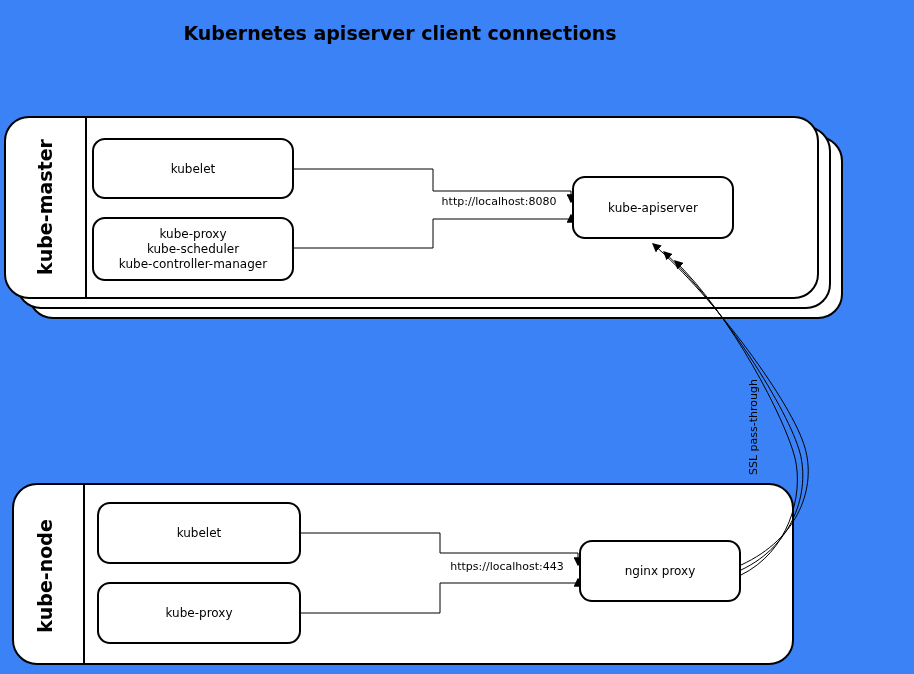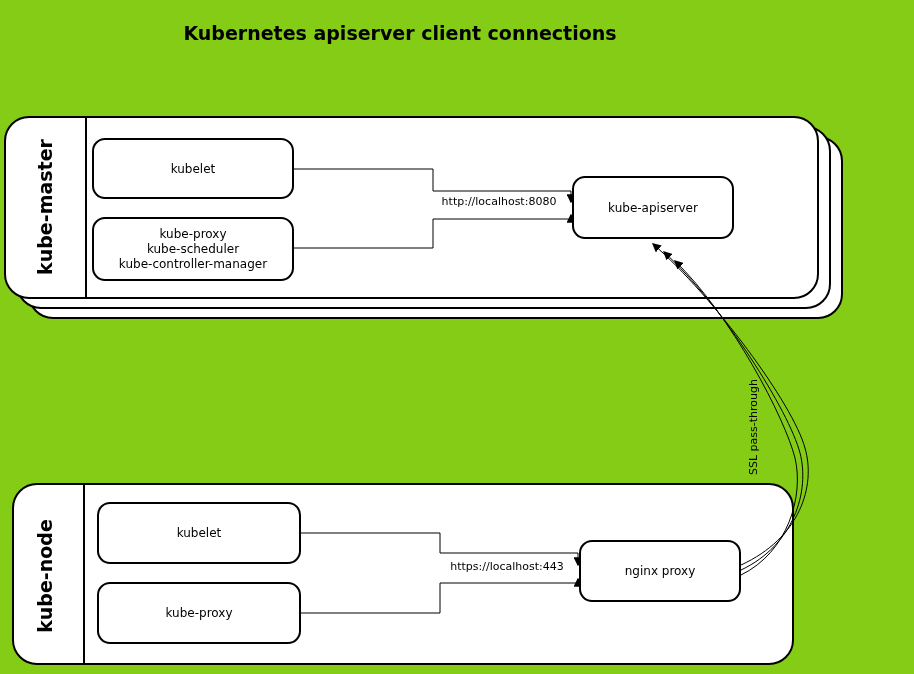--- a/index.html
+++ b/index.html
@@ -4,21 +4,21 @@
 <style>
   html, body {
     margin: 0;
     padding: 0;
     background: #ffffff;
   }
   .canvas {
     position: relative;
     width: 914px;
     height: 674px;
-    background: #84cc16;
+    background: #3b82f6;
     font-family: "DejaVu Sans", "Liberation Sans", sans-serif;
   }
   svg { display: block; }
   text {
     fill: #000000;
     font-family: "DejaVu Sans", "Liberation Sans", sans-serif;
   }
   .title-text {
     font-size: 19px;
     font-weight: bold;

